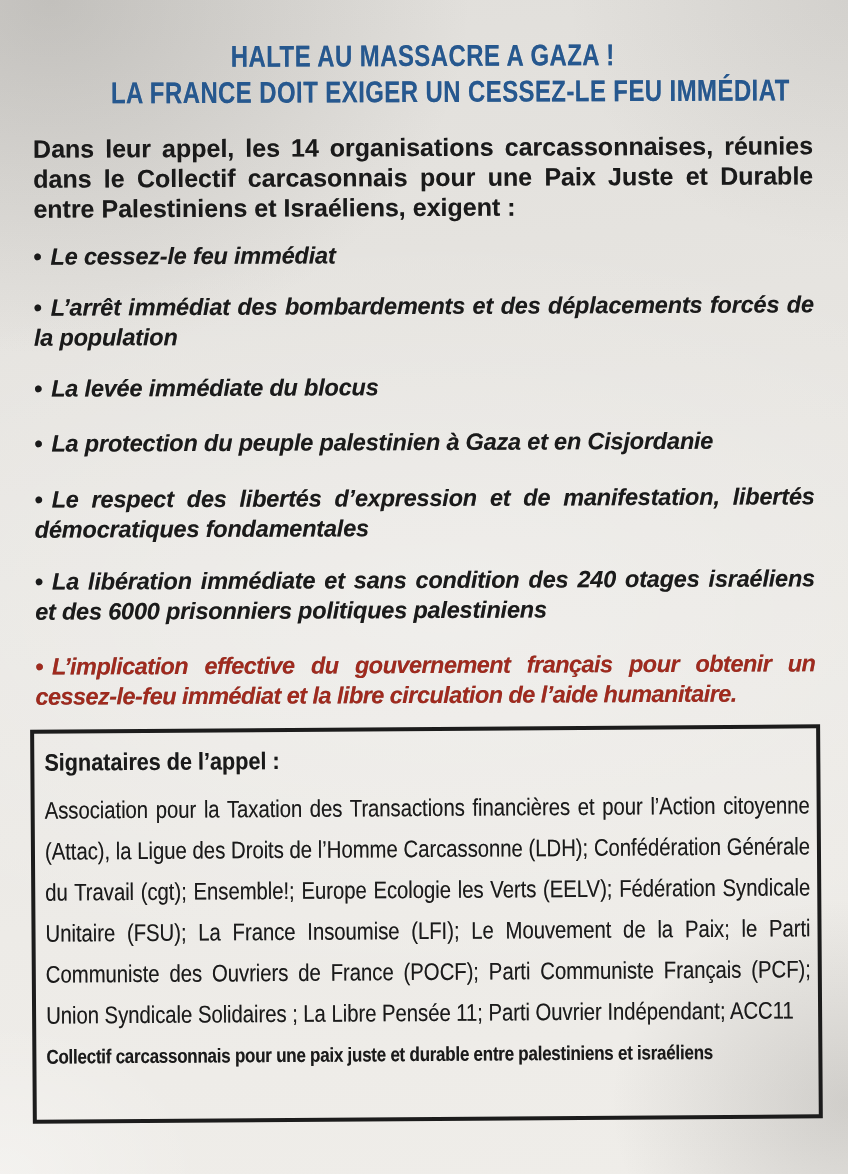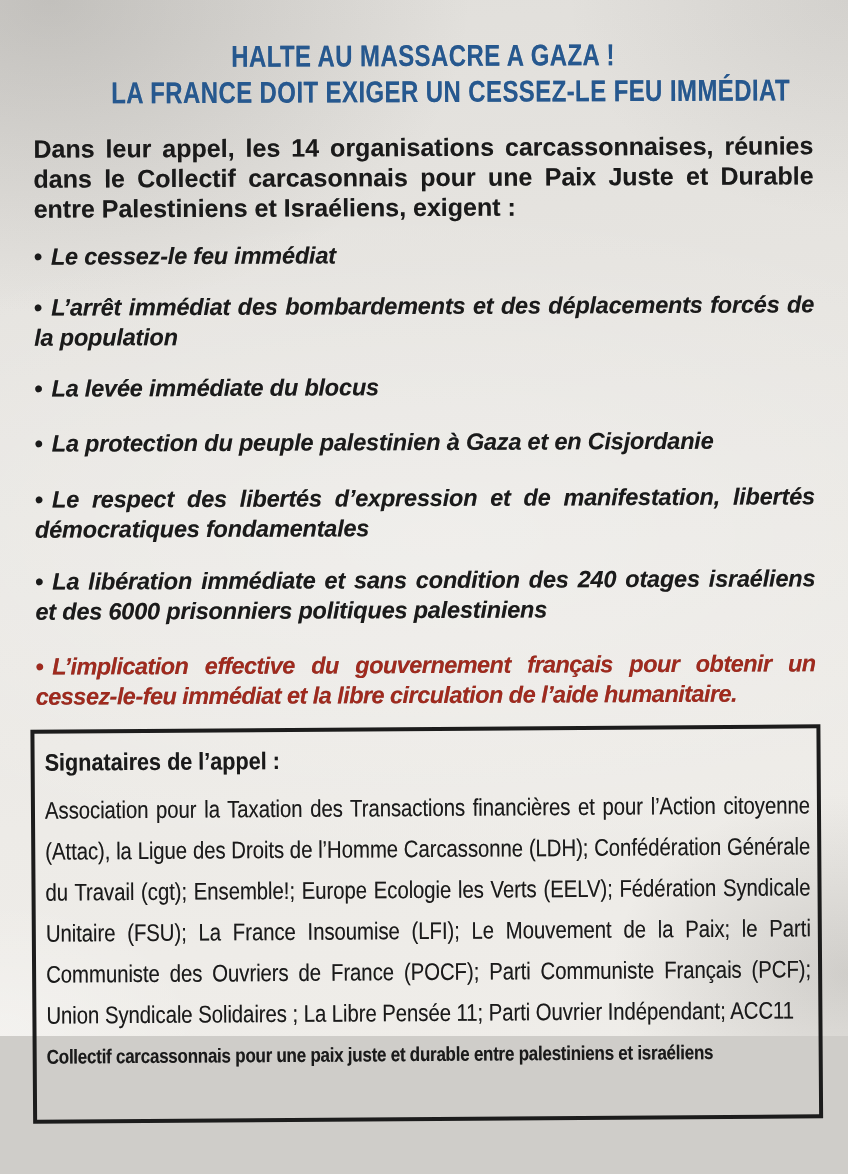--- a/index.html
+++ b/index.html
@@ -3,21 +3,21 @@
 <meta charset="utf-8">
 <style>
   * { box-sizing: border-box; }
   html, body { margin: 0; padding: 0; }
   body {
     width: 848px; height: 1174px; overflow: hidden;
     background: #cfcdc9;
     font-family: "Liberation Sans", sans-serif;
   }
   .photo {
-    position: relative; width: 848px; height: 1036px;
+    position: relative; width: 848px; height: 1174px;
     background:
       radial-gradient(90% 55% at 6% 0%, rgba(105,103,100,0.26), transparent 55%),
       radial-gradient(55% 35% at 100% 0%, rgba(120,118,115,0.14), transparent 60%),
       radial-gradient(45% 28% at 100% 94%, rgba(85,83,80,0.20), transparent 62%),
       radial-gradient(40% 22% at 0% 100%, rgba(255,255,255,0.30), transparent 60%),
       radial-gradient(120% 45% at 52% 52%, rgba(255,255,255,0.28), transparent 72%),
       linear-gradient(175deg, #e1dfdb 0%, #e8e6e2 40%, #edebe7 75%, #efede9 100%);
   }
   .content {
     position: absolute; inset: 0;

